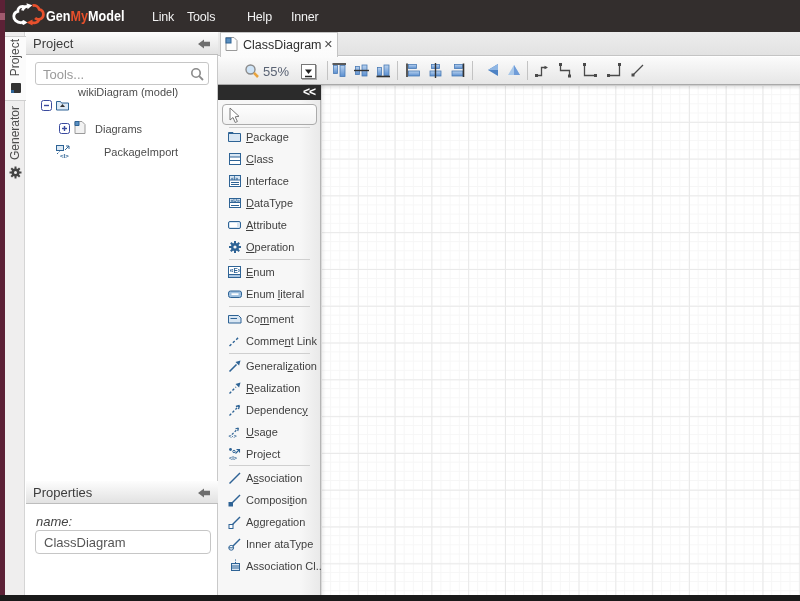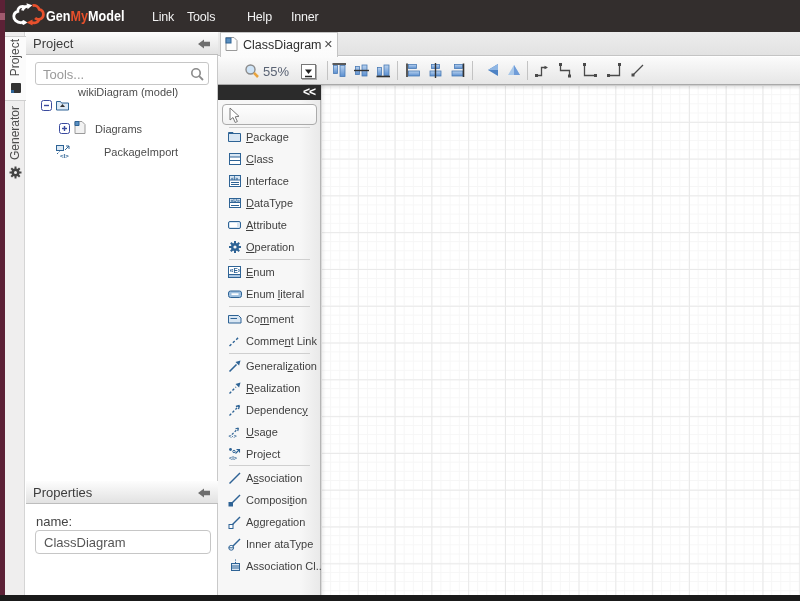--- a/index.html
+++ b/index.html
@@ -21,21 +21,21 @@
 #ptab { left:5px; top:36px; width:21px; height:65px; background:#fbfbfb; border-top:1px solid #cfcfcf; border-bottom:1px solid #cfcfcf; }
 .vtext { writing-mode:vertical-rl; transform:rotate(180deg); font-size:12px; color:#4d4d4d; }
 
 
 #leftpanel { left:26px; top:32px; width:192px; height:563px; background:#fff; border-right:1px solid #c9c9c9; }
 .phead { width:192px; height:23px; background:linear-gradient(#fdfdfd,#e2e2e2); border-bottom:1px solid #bdbdbd; }
 .phead .t { position:absolute; left:7px; top:4px; font-size:13px; color:#3c3c3c; }
 #filter { left:35px; top:62px; width:174px; height:23px; border:1px solid #c6c6c6; border-radius:3px; background:#fff; }
 #filter span { position:absolute; left:7px; top:4px; color:#9a9a9a; font-size:13px; }
 .treerow { font-size:11px; color:#4c4c4c; }
-#namelbl { left:36px; top:514px; font-size:13px; color:#444; }
+#namelbl { left:36px; top:514px; font-size:13px; color:#444;font-style:italic; }
 #nameinput { left:35px; top:530px; width:176px; height:24px; border:1px solid #c6c6c6; border-radius:4px; background:#fff; }
 #nameinput span { position:absolute; left:8px; top:4px; font-size:13px; color:#555; }
 
 
 #tabbar { left:218px; top:32px; width:582px; height:24px; background:linear-gradient(#ededed,#e2e2e2); border-bottom:1px solid #c4c4c4; }
 #activetab { left:220px; top:32px; width:118px; height:25px; background:linear-gradient(#fefefe,#fbfbfb); border:1px solid #c4c4c4; border-bottom:none; }
 #activetab .t { position:absolute; left:22px; top:5px; font-size:12.5px; color:#2e2e2e; }
 #activetab .x { position:absolute; right:4px; top:5px; font-size:11px; color:#4a4a4a; }
 
 

